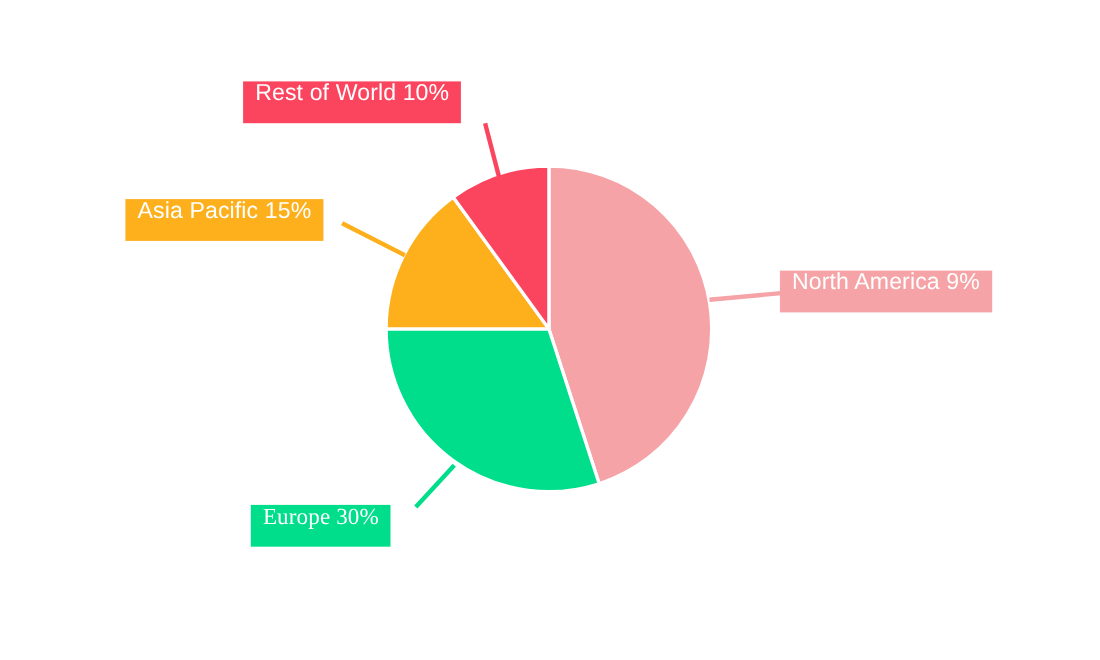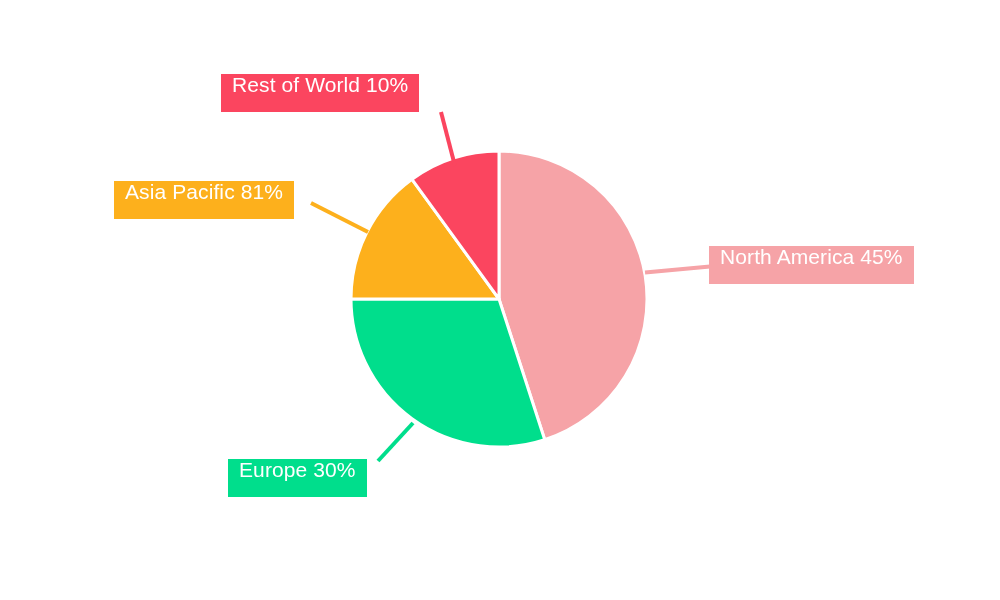--- a/index.html
+++ b/index.html
@@ -43,20 +43,21 @@
     height: 38px;
     padding: 0 11px;
     background: #f6a3a7;
   }
   .label-europe {
     left: 228px;
     top: 459px;
     height: 38px;
     padding: 0 11px;
     background: #00de8c;
+    font-family: Liberation Serif, serif;
   }
   .label-asia-pacific {
     left: 114px;
     top: 181px;
     height: 38px;
     padding: 0 11px;
     background: #fdb01c;
   }
   .label-rest-of-world {
     left: 221px;
@@ -86,28 +87,28 @@
 
     <g>
       <line x1="645" y1="272.5" x2="710" y2="266.5" stroke="#f6a3a7" stroke-width="4"></line>
       <line x1="413" y1="423" x2="378" y2="461" stroke="#00de8c" stroke-width="4"></line>
       <line x1="368" y1="232" x2="311" y2="203" stroke="#fdb01c" stroke-width="4"></line>
       <line x1="455" y1="166" x2="441" y2="112" stroke="#fb455f" stroke-width="4"></line>
     </g>
   </svg>
 
   <div class="callout-label label-north-america">
-    <span>North America 45%</span>
+    <span>North America 9%</span>
   </div>
 
   <div class="callout-label label-europe">
     <span>Europe 30%</span>
   </div>
 
   <div class="callout-label label-asia-pacific">
-    <span>Asia Pacific 81%</span>
+    <span>Asia Pacific 15%</span>
   </div>
 
   <div class="callout-label label-rest-of-world">
     <span>Rest of World 10%</span>
   </div>
 
 </div>
 
 </body></html>

